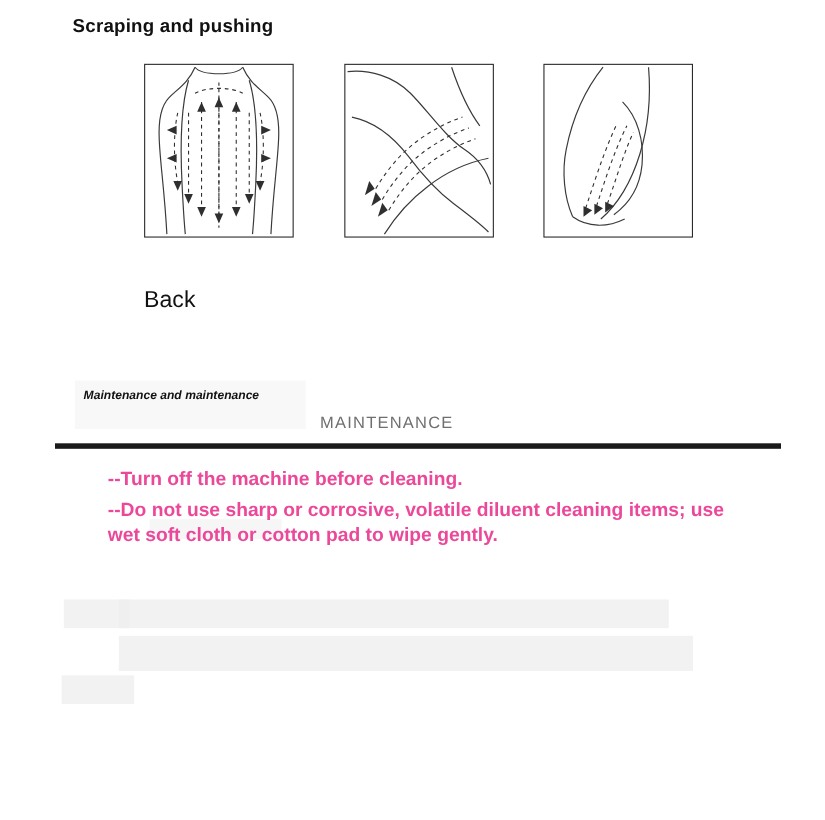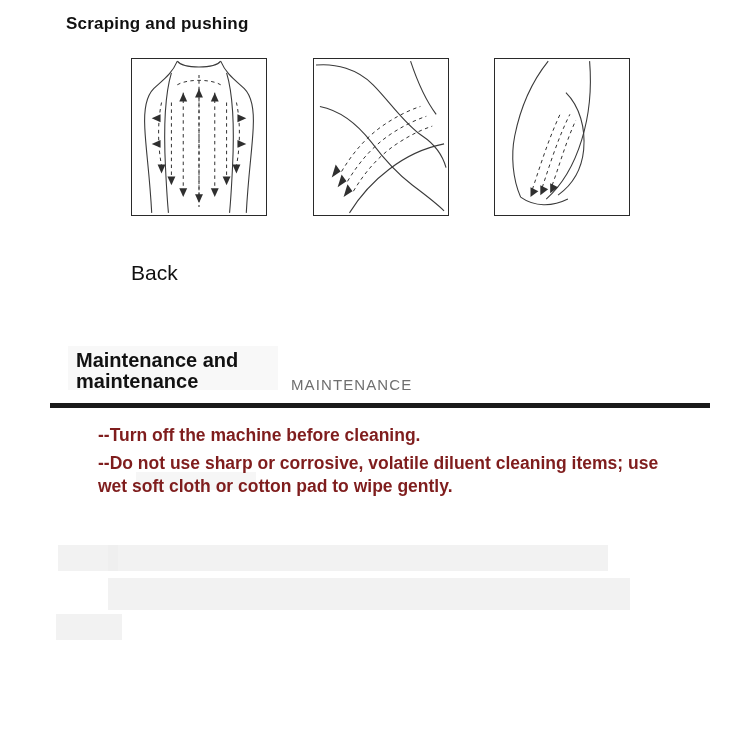--- a/index.html
+++ b/index.html
@@ -79,24 +79,25 @@
     left: 76px;
     top: 348px;
     width: 600px;
     height: 50px;
   }
   .maint-title {
     position: absolute;
     left: 0;
     top: 2px;
     width: 185px;
-    font-size: 20px;
+    font-size: 11px;
     font-weight: bold;
     line-height: 21px;
     color: #111111;
+    font-style: italic;
   }
   .maint-sub {
     position: absolute;
     left: 215px;
     top: 28px;
     font-size: 15px;
     letter-spacing: 1.1px;
     color: #6f6f6f;
   }
   .ghost-tab {
@@ -122,21 +123,21 @@
   .tips {
     position: absolute;
     left: 98px;
     top: 424px;
     width: 580px;
   }
   .tip {
     font-size: 17.5px;
     font-weight: bold;
     line-height: 23px;
-    color: #7f1d1d;
+    color: #ec4899;
     margin-bottom: 5px;
   }
 
   
   .ghost {
     position: absolute;
     background: #eeeeee;
     opacity: 0.75;
   }
   .g1 { left: 58px; top: 545px; width: 60px; height: 26px; }

